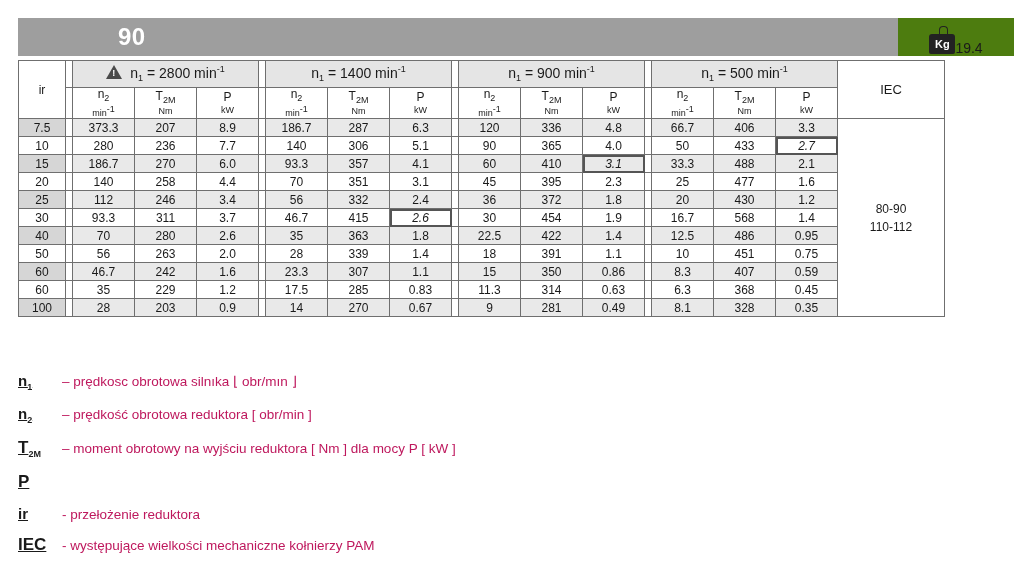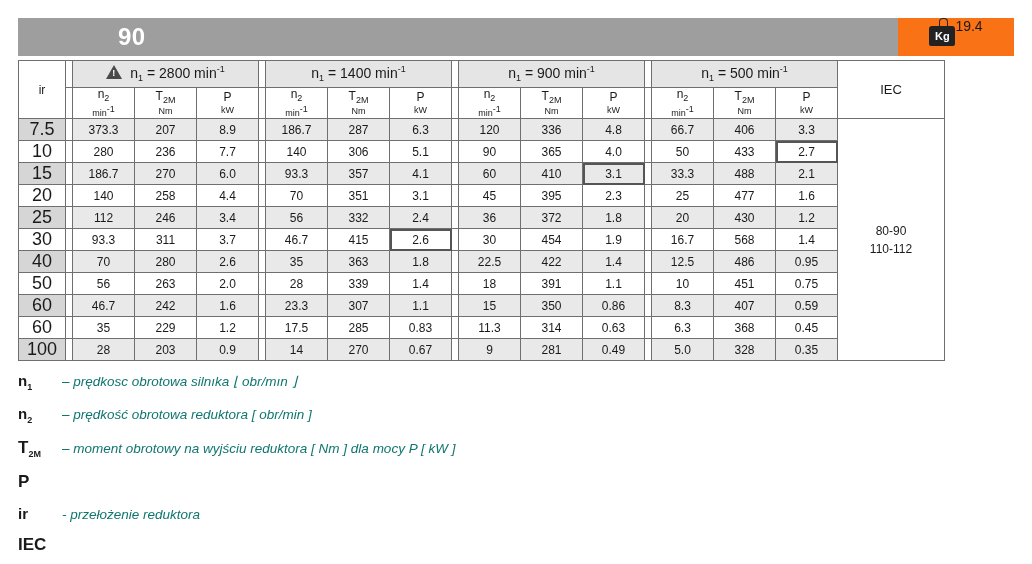--- a/index.html
+++ b/index.html
@@ -41,23 +41,23 @@
   .title-bar .size-label {
     color: #ffffff;
     font-size: 24px;
     font-weight: bold;
     margin-left: 100px;
     letter-spacing: 0.5px;
   }
   .weight-box {
     flex: 1 1 auto;
     display: flex;
-    align-items: flex-start;
+    align-items: flex-end;
     justify-content: center;
-    background: #f97316;
+    background: #4d7c0f;
   }
   .kg-icon {
     position: relative;
     width: 26px;
     height: 30px;
   }
   .kg-icon .hook {
     position: absolute;
     left: 10px;
     top: 0;
@@ -161,21 +161,21 @@
     font-size: 12px;
   }
   .iec-head {
     font-weight: bold;
     font-size: 13px;
   }
   td.ir-cell {
     width: 46px;
     height: 17px;
     font-weight: bold;
-    font-size: 18px;
+    font-size: 12px;
     background: #d6d6d6;
     margin-left: 29px;
   }
   td.ir-cell.alt {
     background: #ffffff;
   }
   td.val {
     width: 61px;
     height: 17px;
   }
@@ -185,20 +185,21 @@
     width: 6px;
     border-top: none;
     border-bottom: none;
     border-left: 1px solid #6f6f6f;
     border-right: 1px solid #6f6f6f;
     background: #ffffff;
   }
   td.highlight {
     outline: 2px solid #555;
     outline-offset: -2px;
+    font-style: italic;
   }
   td.iec-body {
     width: 106px;
     font-size: 12px;
     line-height: 1.5;
     background: #ffffff;
   }
 
   
   .legend {
@@ -209,28 +210,28 @@
   }
   .legend-row {
     display: flex;
     align-items: baseline;
     margin-bottom: 13px;
   }
   .legend-sym {
     flex: 0 0 44px;
     font-weight: bold;
     font-size: 15px;
+    text-decoration: underline;
   }
   .legend-sym.big {
     font-size: 17px;
   }
   .legend-txt {
     font-size: 13.5px;
-    color: #0f766e;
-    font-style: italic;
+    color: #be185d;
   }
 </style>
 </head>
 <body>
 
 <div class="page">
 
   <div class="header-row">
     <div class="title-bar">
       <span class="size-label">90</span>
@@ -478,21 +479,21 @@
           <td class="val shade">0.9</td>
           <td class="sep"></td>
           <td class="val shade">14</td>
           <td class="val shade">270</td>
           <td class="val shade">0.67</td>
           <td class="sep"></td>
           <td class="val shade">9</td>
           <td class="val shade">281</td>
           <td class="val shade">0.49</td>
           <td class="sep"></td>
-          <td class="val shade">5.0</td>
+          <td class="val shade">8.1</td>
           <td class="val shade">328</td>
           <td class="val shade">0.35</td>
         </tr>
       </tbody>
   </table>
 
   <div class="legend">
       <div class="legend-row">
         <div class="legend-sym">n<span class="sub">1</span></div>
         <div class="legend-txt">– prędkosc obrotowa silnıka ⌊ obr/mın ⌋</div>
@@ -507,16 +508,17 @@
       </div>
       <div class="legend-row">
         <div class="legend-sym big">P</div>
       </div>
       <div class="legend-row">
         <div class="legend-sym">ir</div>
         <div class="legend-txt">-  przełożenie reduktora</div>
       </div>
       <div class="legend-row">
         <div class="legend-sym big">IEC</div>
+        <div class="legend-txt">-  występujące wielkości mechaniczne kołnierzy PAM</div>
       </div>
     </div>
 
 </div>
 
 </body></html>

